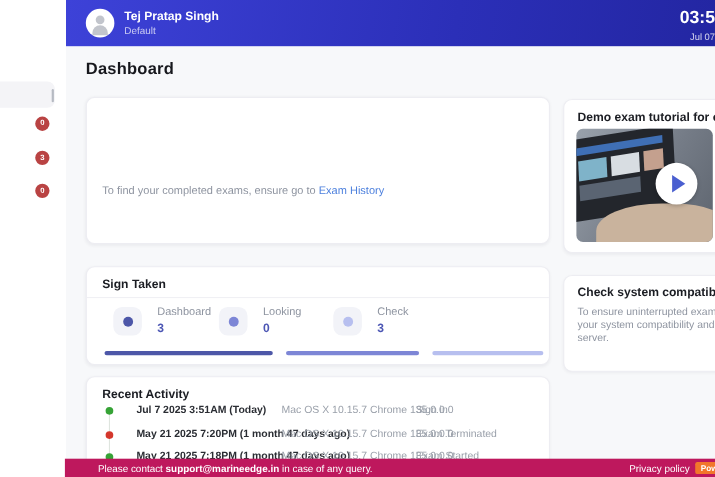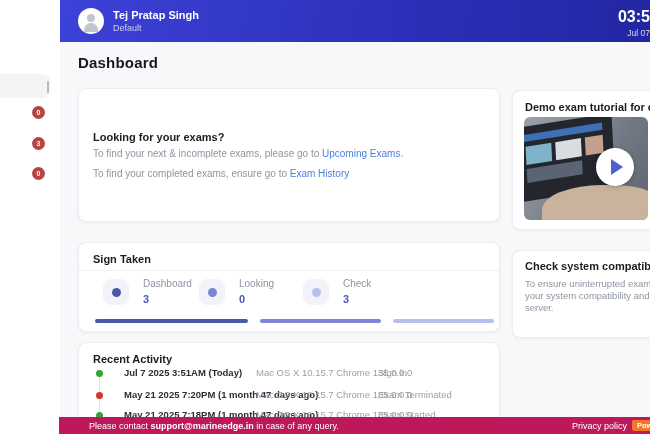--- a/index.html
+++ b/index.html
@@ -144,24 +144,20 @@
   <div class="clock">
     <div class="clock-time">03:5</div>
     <div class="clock-date">Jul 07</div>
   </div>
 </div>
 
 <div class="main">
   <div class="page-title">Dashboard</div>
 
   <div class="card card-exams">
-    <div class="card-title">Looking for your exams?</div>
-    <div class="exams-line l1">
-      <span>To find your next &amp; incomplete exams, please go to </span><span class="text-link">Upcoming Exams</span><span>.</span>
-    </div>
     <div class="exams-line l2">
       <span>To find your completed exams, ensure go to </span><span class="text-link">Exam History</span><span></span>
     </div>
   </div>
 
   <div class="card card-demo">
     <div class="card-title">Demo exam tutorial for candidates</div>
     <div class="video-thumb">
       <div class="laptop-screen">
         <div class="scr-bar"></div>

